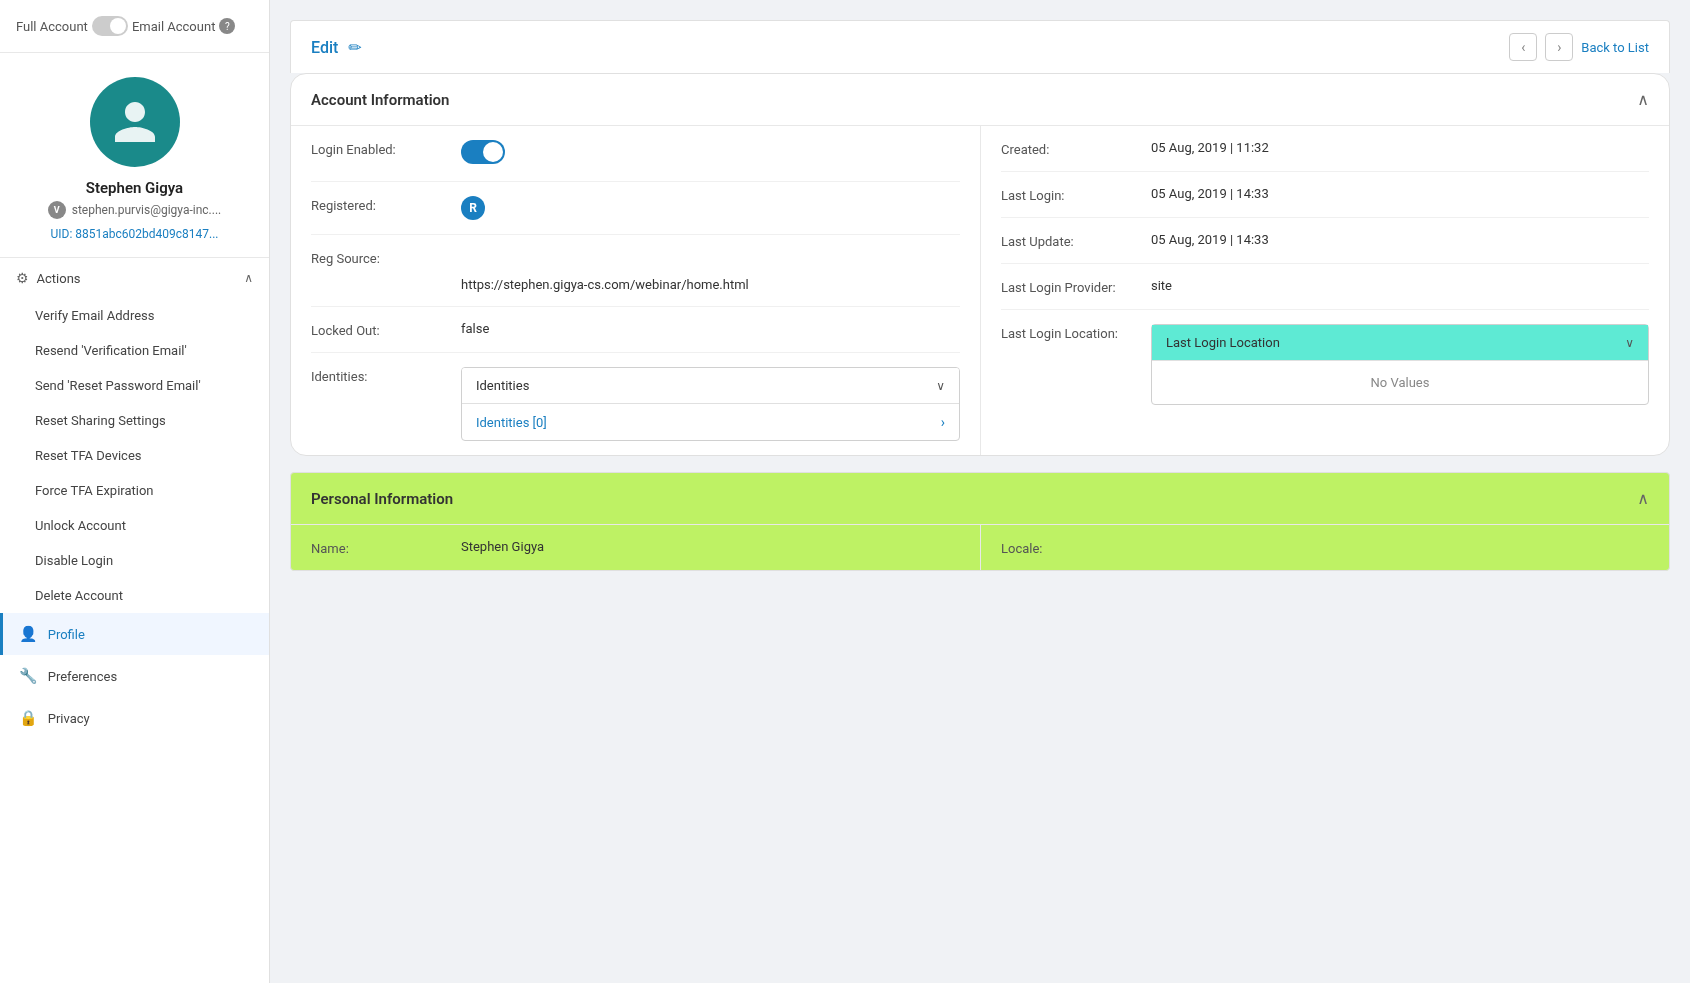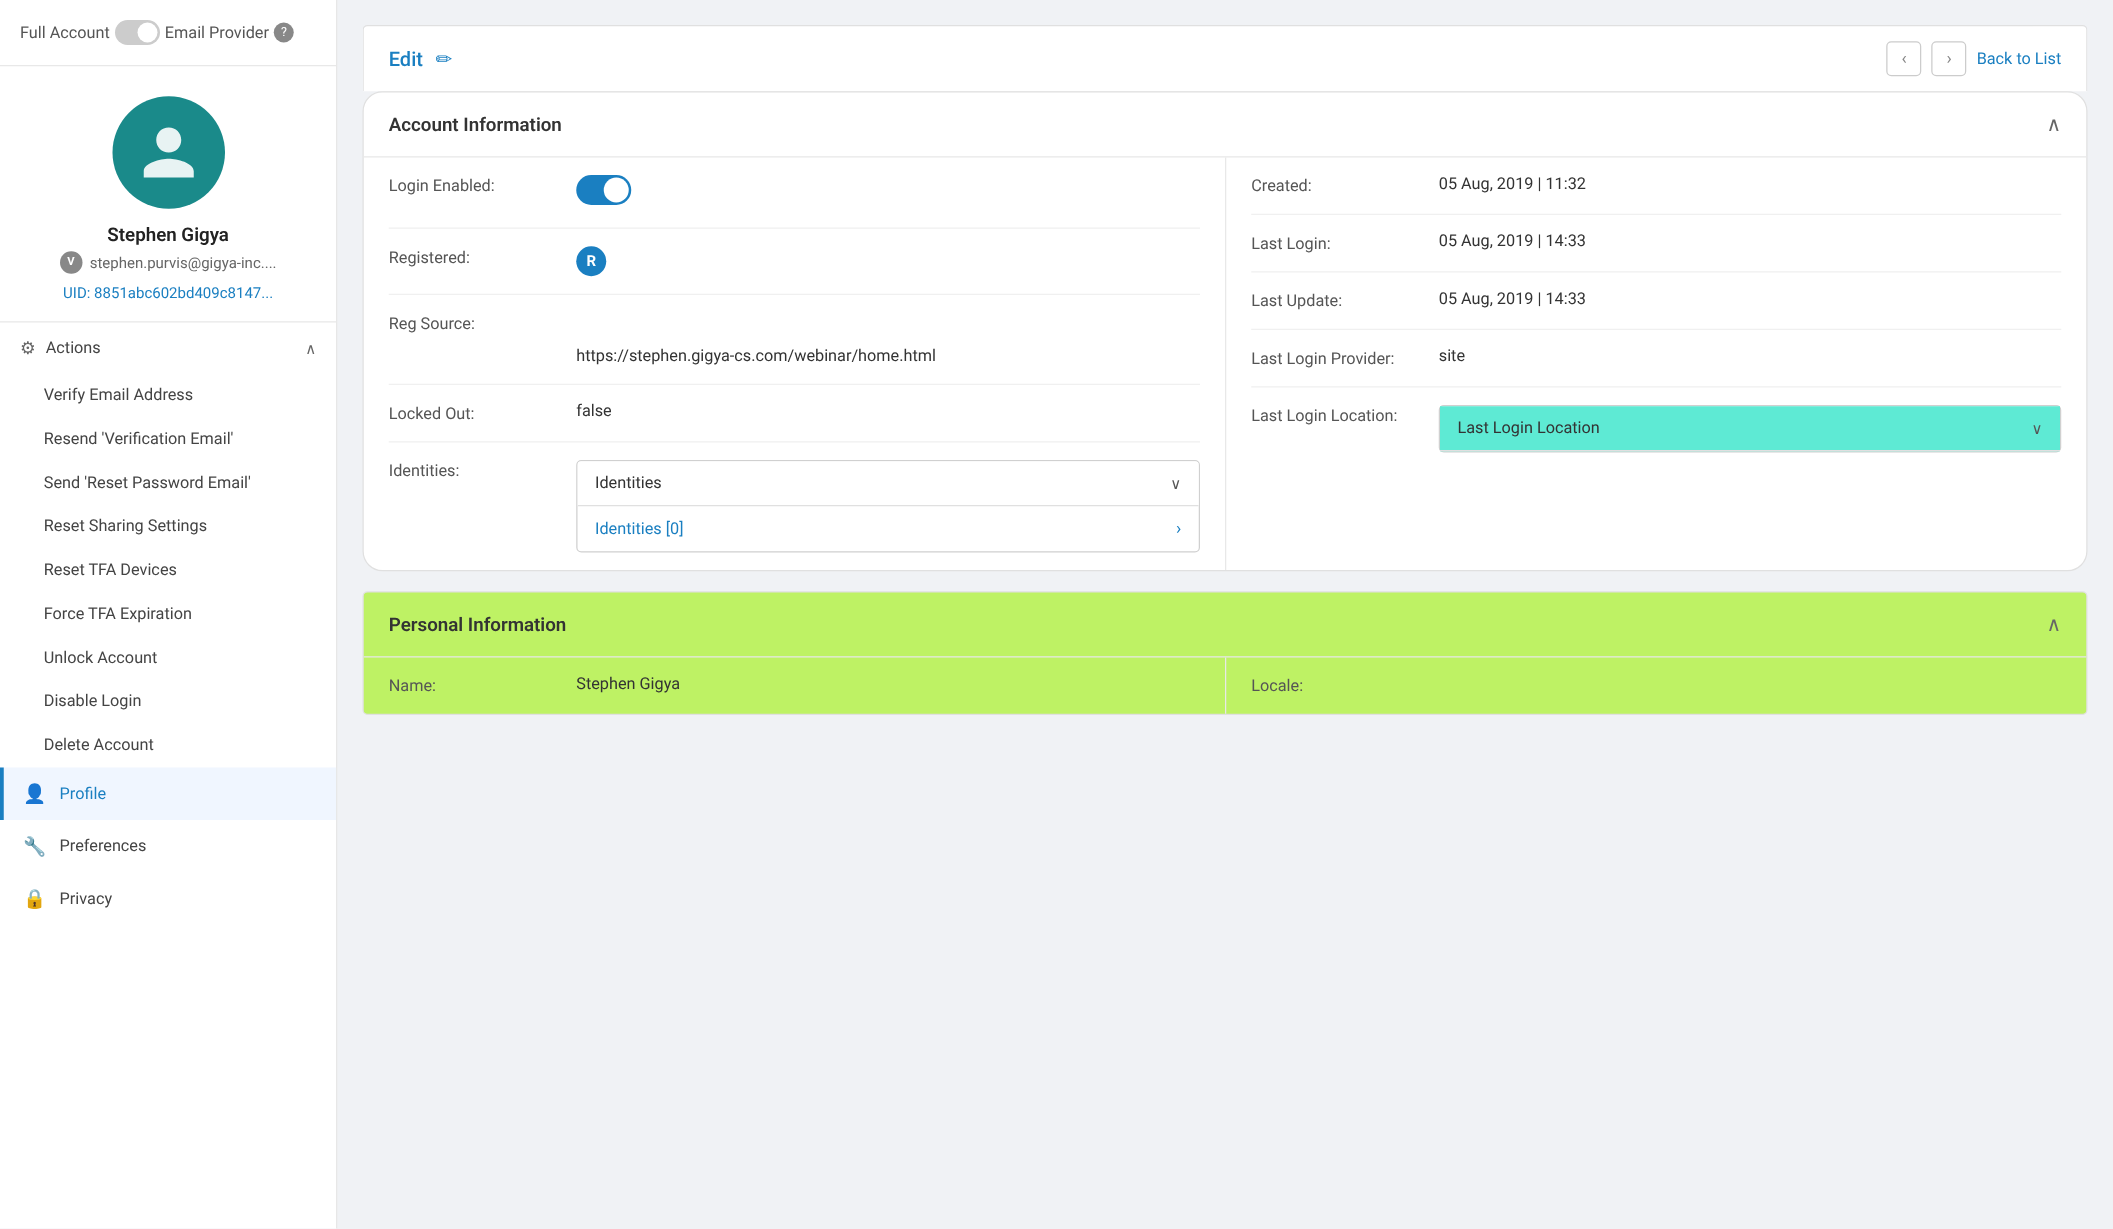--- a/index.html
+++ b/index.html
@@ -91,21 +91,21 @@
 <body>
 
 <div class="app-container">
 
   <div class="sidebar">
 
     <div class="sidebar-top">
       <div class="account-toggle">
         <span>Full Account</span>
         <div class="toggle-switch"></div>
-        <span>Email Provider</span>
+        <span>Email Account</span>
         <div class="help-icon">?</div>
       </div>
     </div>
 
     <div class="user-avatar-section">
       <div class="avatar-circle">
         <svg viewBox="0 0 24 24">
           <path d="M12 12c2.7 0 4.8-2.1 4.8-4.8S14.7 2.4 12 2.4 7.2 4.5 7.2 7.2 9.3 12 12 12zm0 2.4c-3.2 0-9.6 1.6-9.6 4.8v2.4h19.2v-2.4c0-3.2-6.4-4.8-9.6-4.8z"></path>
         </svg>
       </div>
@@ -243,20 +243,21 @@
             </div>
 
             <div class="field-row" style="align-items:flex-start;">
               <div class="field-label">Last Login Location:</div>
               <div class="field-value">
                 <div class="location-dropdown">
                   <div class="location-header">
                     <span>Last Login Location</span>
                     <span class="chevron-down-small">∨</span>
                   </div>
+                  <div class="location-body">No Values</div>
                 </div>
               </div>
             </div>
           </div>
         </div>
       </div>
     </div>
 
     <div class="section-card personal-section">
       <div class="section-header">

